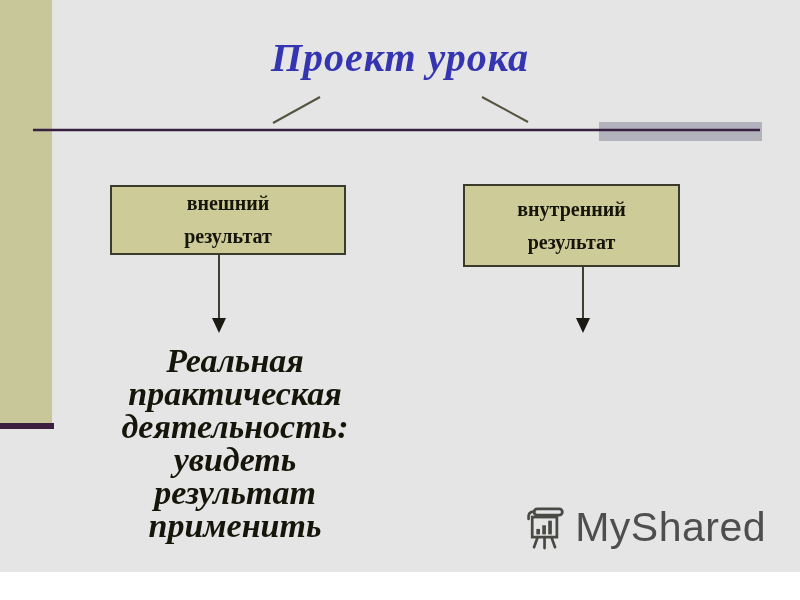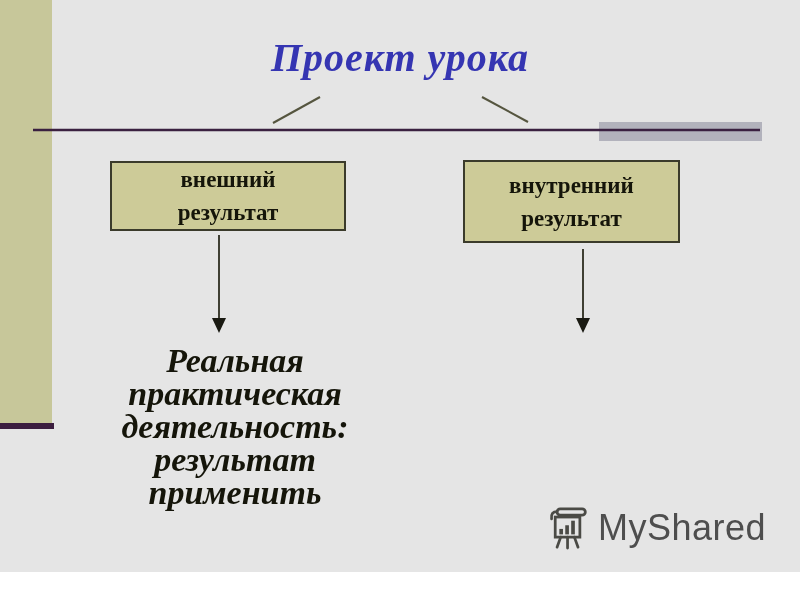--- a/index.html
+++ b/index.html
@@ -61,24 +61,25 @@
   
   .result-box {
     position: absolute;
     background: #CDCB98;
     border: 2px solid #3B3B2B;
     display: flex;
     align-items: center;
     justify-content: center;
     text-align: center;
     font-weight: bold;
-    font-size: 23px;
+    font-size: 20px;
     line-height: 33px;
     color: #15150A;
     box-sizing: border-box;
+    margin-top: 24px;
   }
   .result-box .box-label { white-space: pre-line; }
   .box-left  { left: 110px; top: 161px; width: 236px; height: 70px; }
   .box-right { left: 463px; top: 160px; width: 217px; height: 83px; }
 
   
   .detail-block {
     position: absolute;
     text-align: center;
     font-weight: bold;
@@ -94,21 +95,21 @@
   .logo {
     position: absolute;
     right: 34px; bottom: 21px;
     display: flex;
     align-items: center;
     gap: 9px;
     cursor: pointer;
   }
   .logo-text {
     font-family: "Liberation Sans", sans-serif;
-    font-size: 36px;
+    font-size: 41px;
     font-weight: 400;
     color: #4E4E4E;
     letter-spacing: 0.5px;
   }
 </style>
 </head>
 <body>
 
 <div class="slide">
 
@@ -138,20 +139,21 @@
 результат</span>
   </div>
   <div class="result-box box-right">
     <span class="box-label">внутренний
 результат</span>
   </div>
 
   <div class="detail-block detail-left">
     <div>Реальная</div>
     <div>практическая деятельность:</div>
+    <div>увидеть</div>
     <div>результат</div>
     <div>применить</div>
   </div>
 
 
   <div class="logo">
     <svg width="42" height="46" viewBox="0 0 46 50" xmlns="http://www.w3.org/2000/svg">
       <g stroke="#4A4A45" fill="none" stroke-linecap="round">
 
         <rect x="11" y="4" width="31" height="7" rx="3.5" stroke-width="3"></rect>

